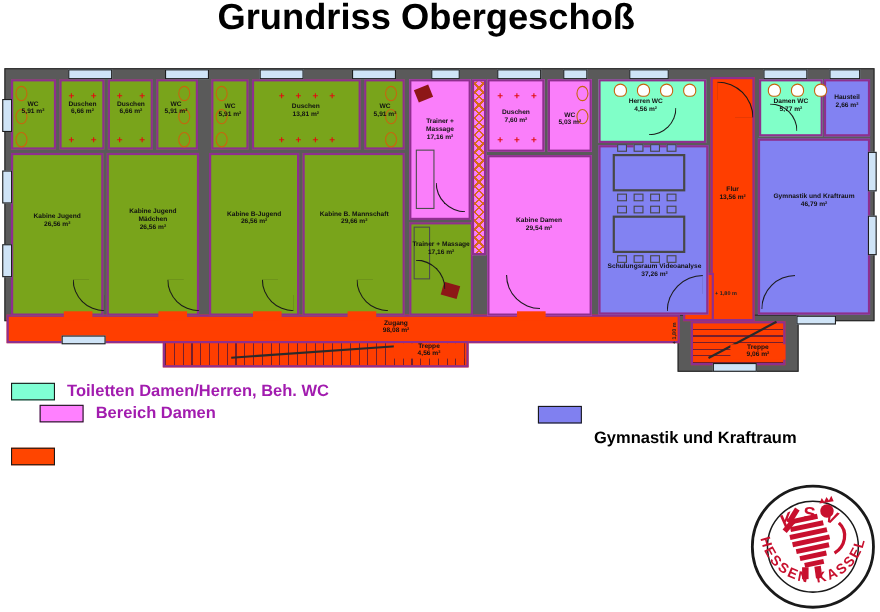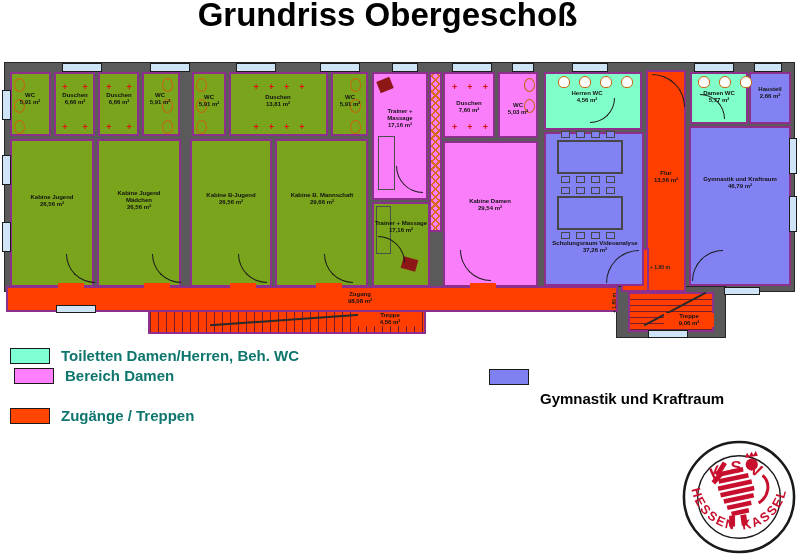--- a/index.html
+++ b/index.html
@@ -35,21 +35,21 @@
   .chairrow{position:absolute;display:flex;gap:6px;z-index:22;}
   .chair{width:9px;height:7px;border:1.4px solid #474747;background:#8282f2;box-sizing:border-box;}
   .bench{position:absolute;border:1.5px solid #4d4d4d;box-sizing:border-box;z-index:22;}
   .desk{position:absolute;background:#8d1717;z-index:22;}
   .lvl{position:absolute;font-size:5px;color:#222;font-weight:bold;z-index:31;white-space:nowrap;}
   
   .lrow{position:absolute;display:flex;align-items:center;gap:11px;}
   .sw{width:40px;height:16px;border:1.6px solid #1a1a1a;box-sizing:border-box;flex:0 0 auto;}
   .sw-c{background:#7fffd4}.sw-p{background:#ff80ff}.sw-g{background:#6f941b}
   .sw-o{background:#ff4500}.sw-b{background:#8080f0}
-  .ltext{font-size:15px;font-weight:bold;color:#0f766e;white-space:nowrap;}
+  .ltext{font-size:15px;font-weight:bold;color:#a21caf;white-space:nowrap;}
   .lcont{position:absolute;font-size:15px;font-weight:bold;color:#000;white-space:nowrap;}
   .logo{position:absolute;left:680px;top:438px;width:118px;height:118px;}
 </style>
 </head>
 <body>
 
 <div class="canvas">
 
   <div class="title">Grundriss Obergeschoß</div>
 
@@ -309,27 +309,26 @@
       <span class="ra">9,06 m²</span>
     </div>
 
   <div class="lvl" style="left:604px;top:300px;transform:rotate(-90deg);">+ 1,80 m</div>
   <div class="lvl" style="left:650px;top:264px;">+ 1,80 m</div>
 
   <div class="lrow" style="left:10px;top:347px;">
     <span class="sw sw-c"></span>
     <span class="ltext">Toiletten Damen/Herren, Beh. WC</span>
   </div>
-  <div class="lrow" style="left:4px;top:367px;padding-left:10px;">
+  <div class="lrow" style="left:26px;top:367px;padding-left:10px;">
     <span class="sw sw-p"></span>
     <span class="ltext">Bereich Damen</span>
   </div>
   <div class="lrow" style="left:10px;top:407px;">
     <span class="sw sw-o"></span>
-    <span class="ltext">Zugänge / Treppen</span>
   </div>
 
   <div class="lrow" style="left:489px;top:369px;">
     <span class="sw sw-b"></span>
   </div>
   <div class="lcont" style="left:540px;top:390px;">Gymnastik und Kraftraum</div>
 
   <svg class="logo" viewBox="0 0 120 120">
     <circle cx="60" cy="60" r="56" fill="#ffffff" stroke="#1a1a1a" stroke-width="2.6"></circle>
     <circle cx="60" cy="60" r="42" fill="none" stroke="#1a1a1a" stroke-width="1.4"></circle>

